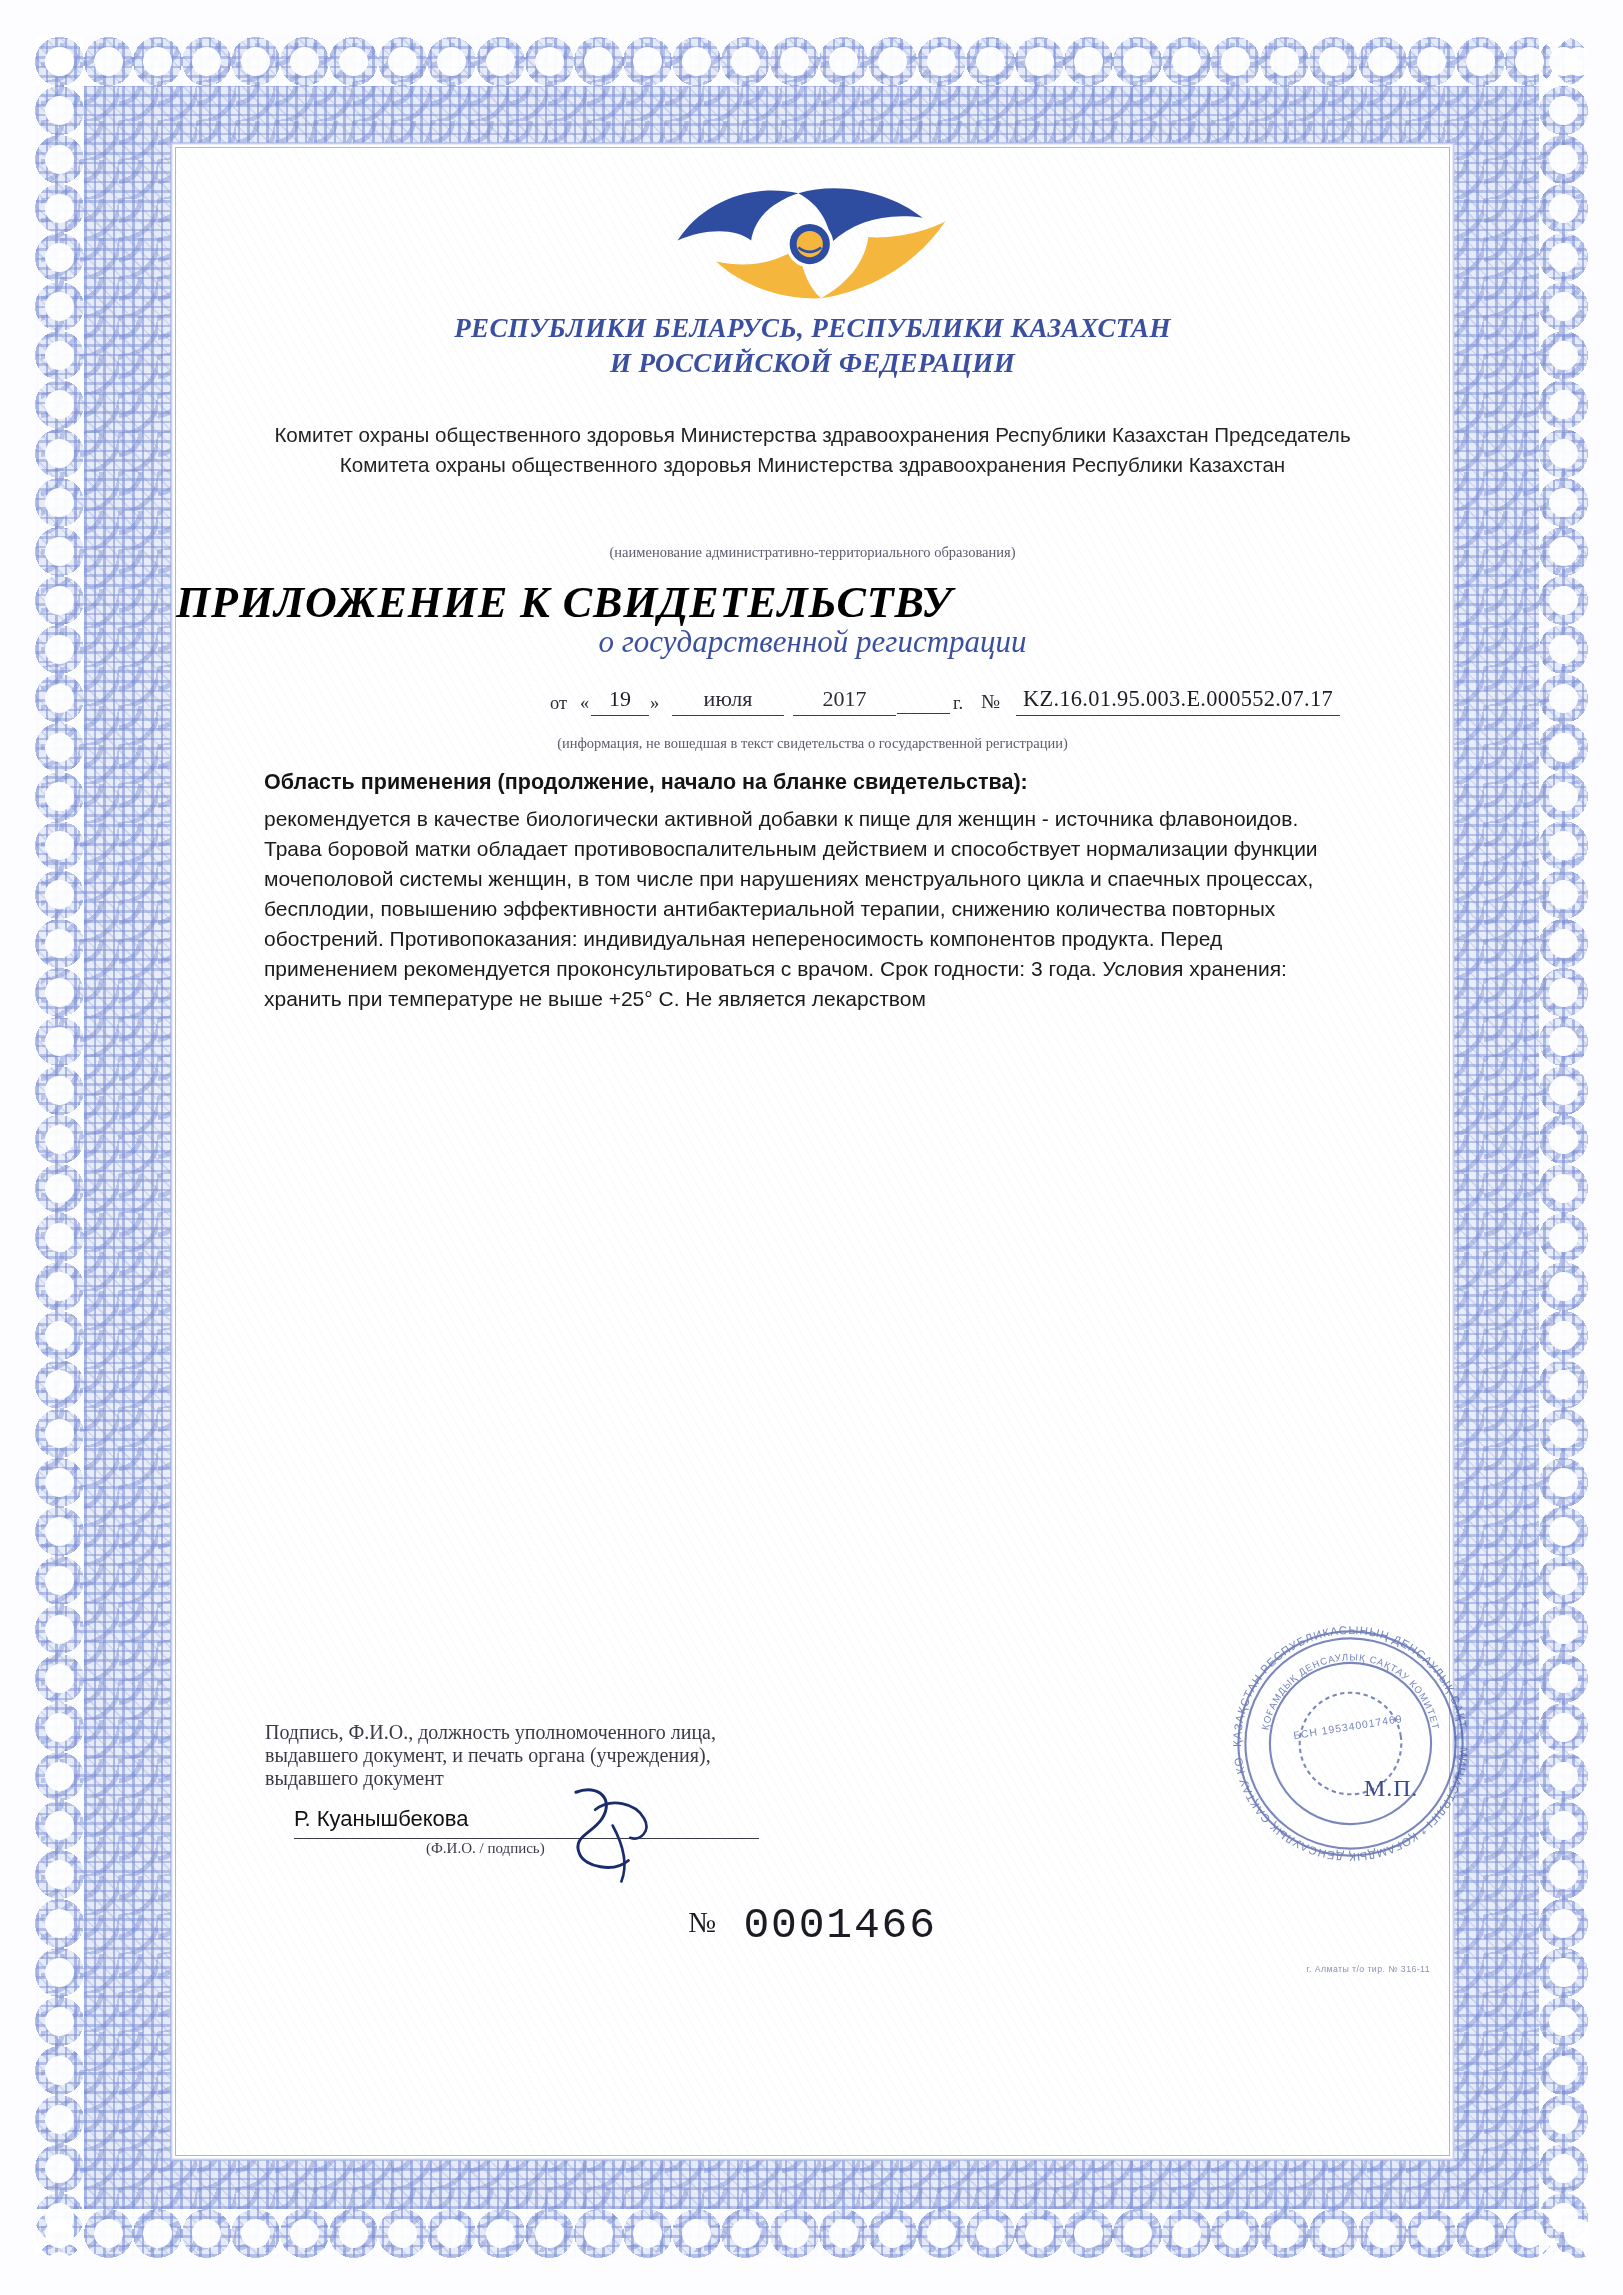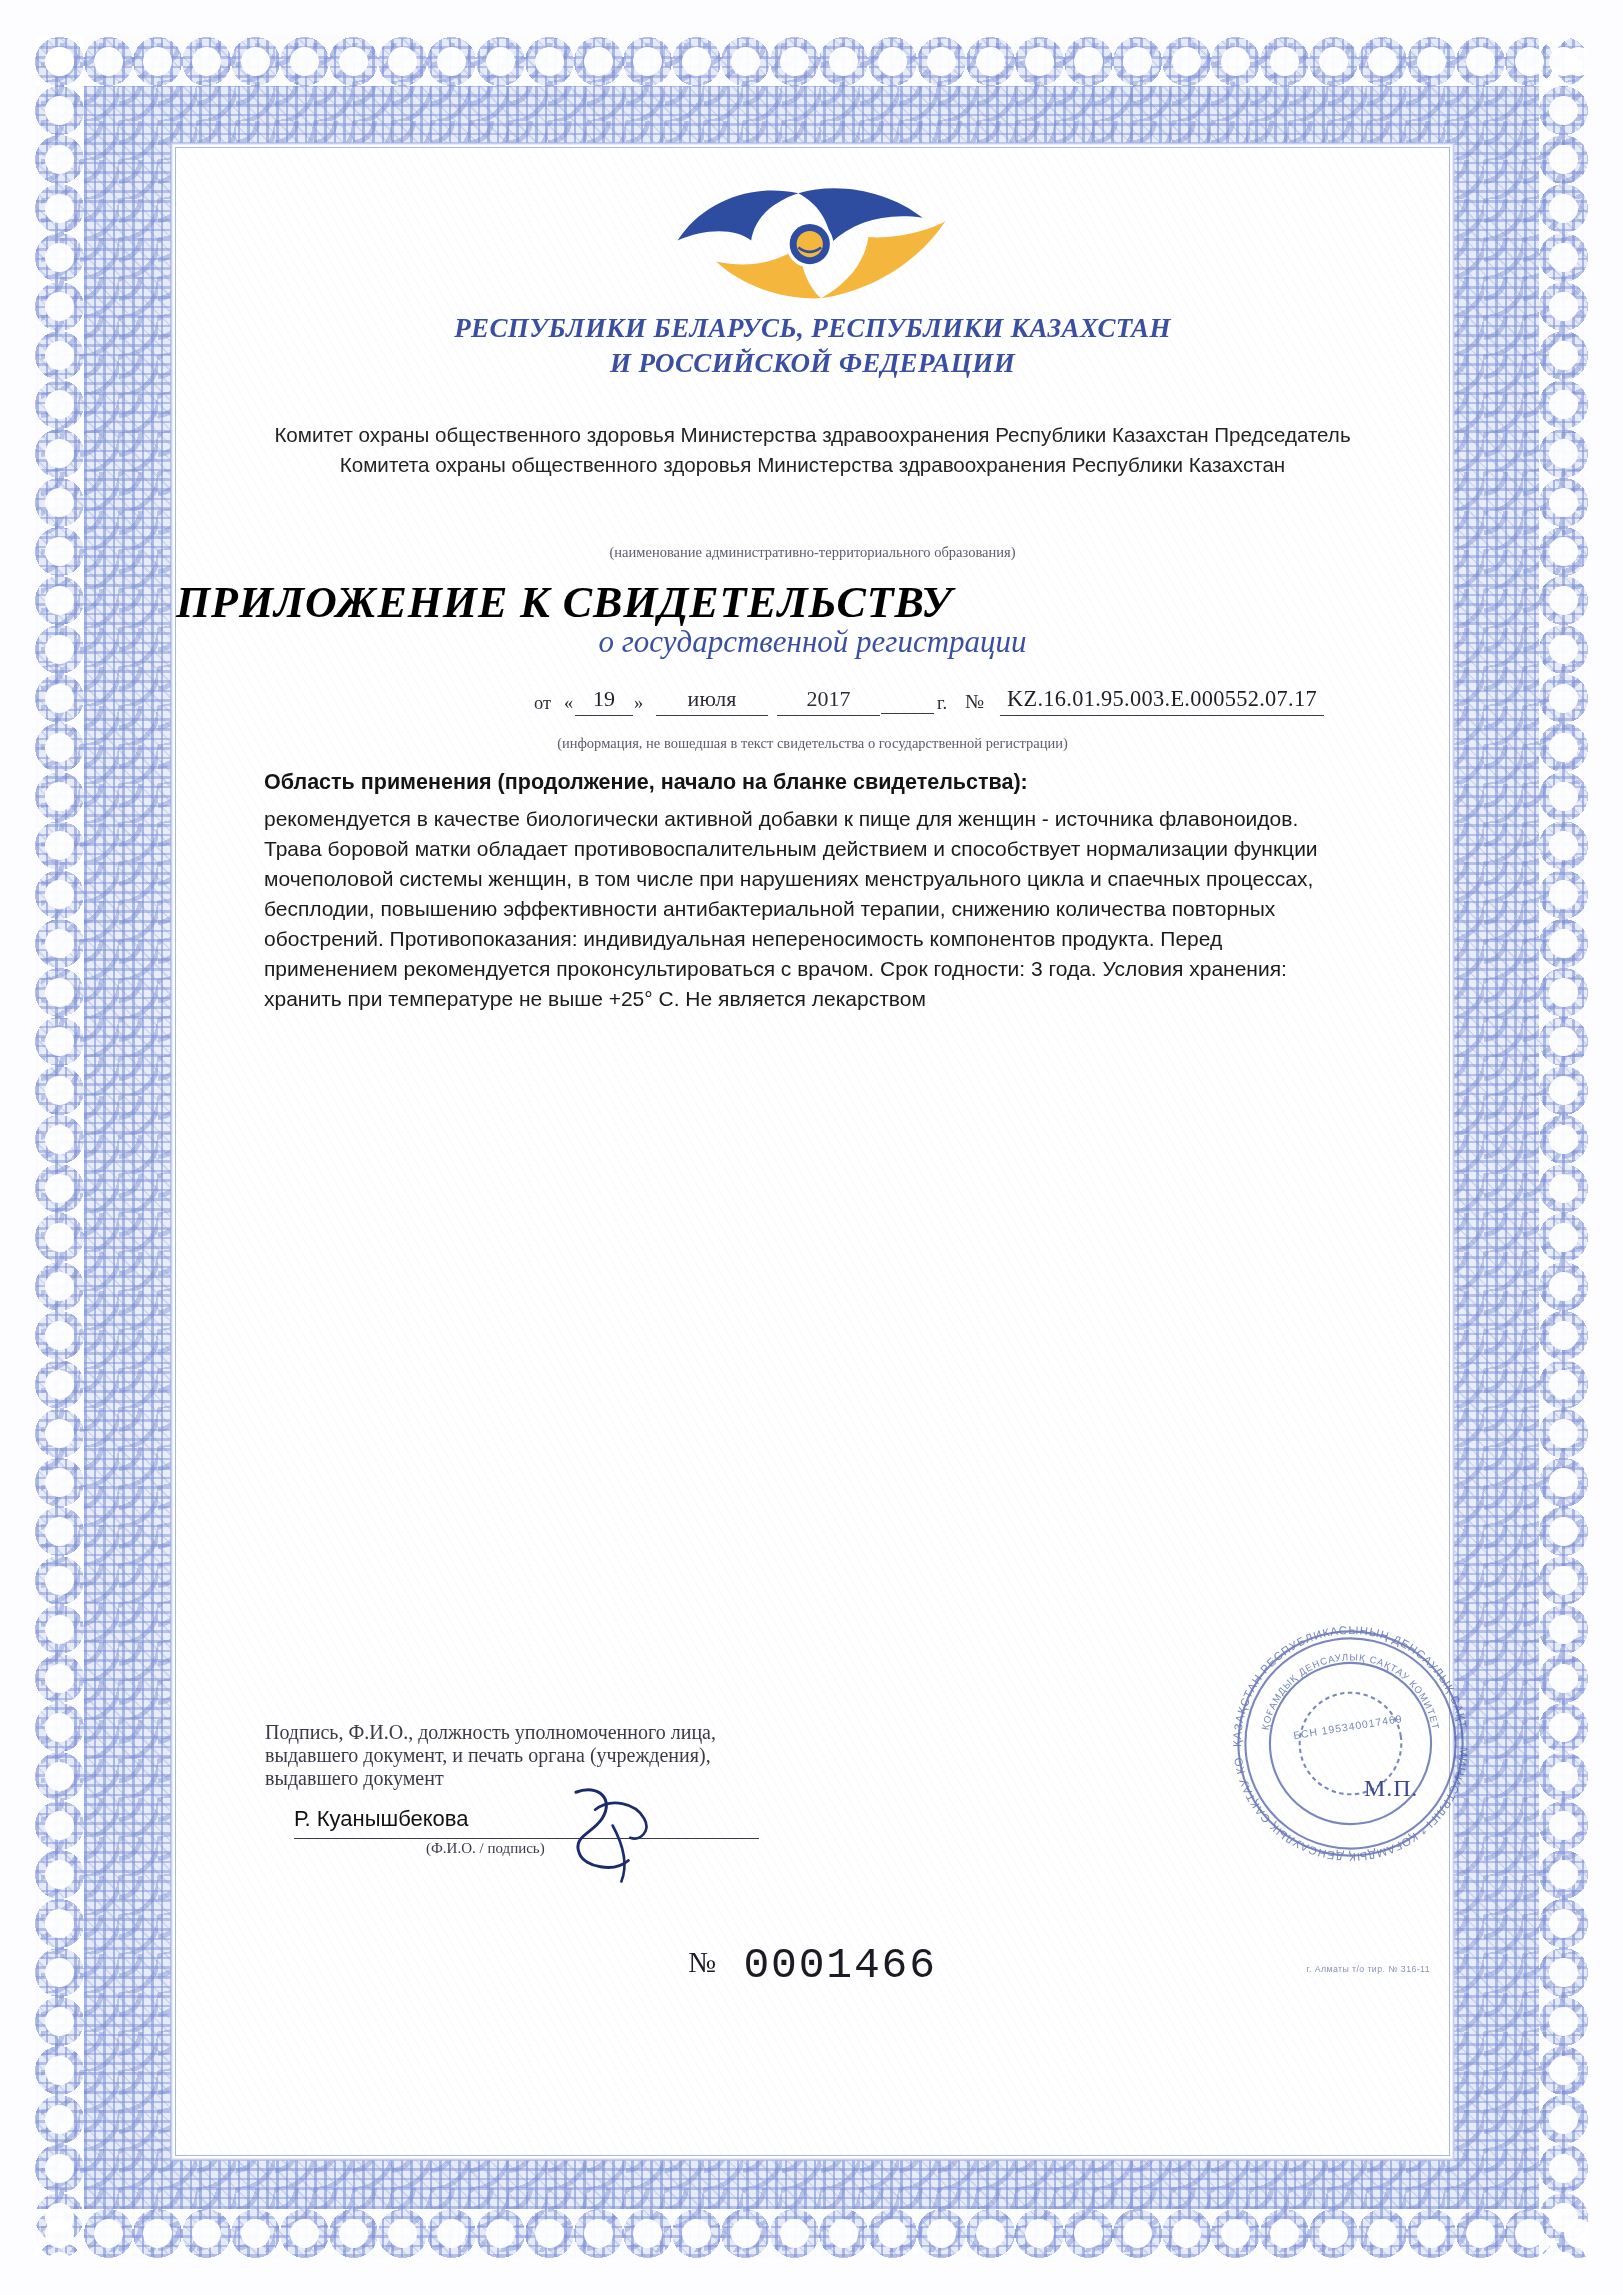--- a/index.html
+++ b/index.html
@@ -196,21 +196,21 @@
     text-align: center;
     font-family: "Liberation Serif", serif;
     font-style: italic;
     font-size: 31px;
     color: #3a4fa0;
   }
 
   
   .date-line {
     position: absolute;
-    left: 0; top: 538px;
+    left: 16px; top: 538px;
     width: 1273px;
     height: 39px;
     font-family: "Liberation Serif", serif;
     font-size: 20px;
     color: #2c2c36;
   }
   .dl {
     position: absolute;
     top: 0;
     white-space: nowrap;
@@ -350,21 +350,20 @@
   .serial {
     position: absolute;
     left: 0;
     top: 1753px;
     width: 1273px;
     text-align: center;
     font-family: "Liberation Mono", monospace;
     font-size: 43px;
     letter-spacing: 1.8px;
     color: #1b1b24;
-    margin-top: 40px;
   }
   .serial .no {
     font-family: "Liberation Serif", serif;
     font-size: 29px;
     vertical-align: 5.3px;
     letter-spacing: 0;
   }
 
   .printer-mark {
     position: absolute;

